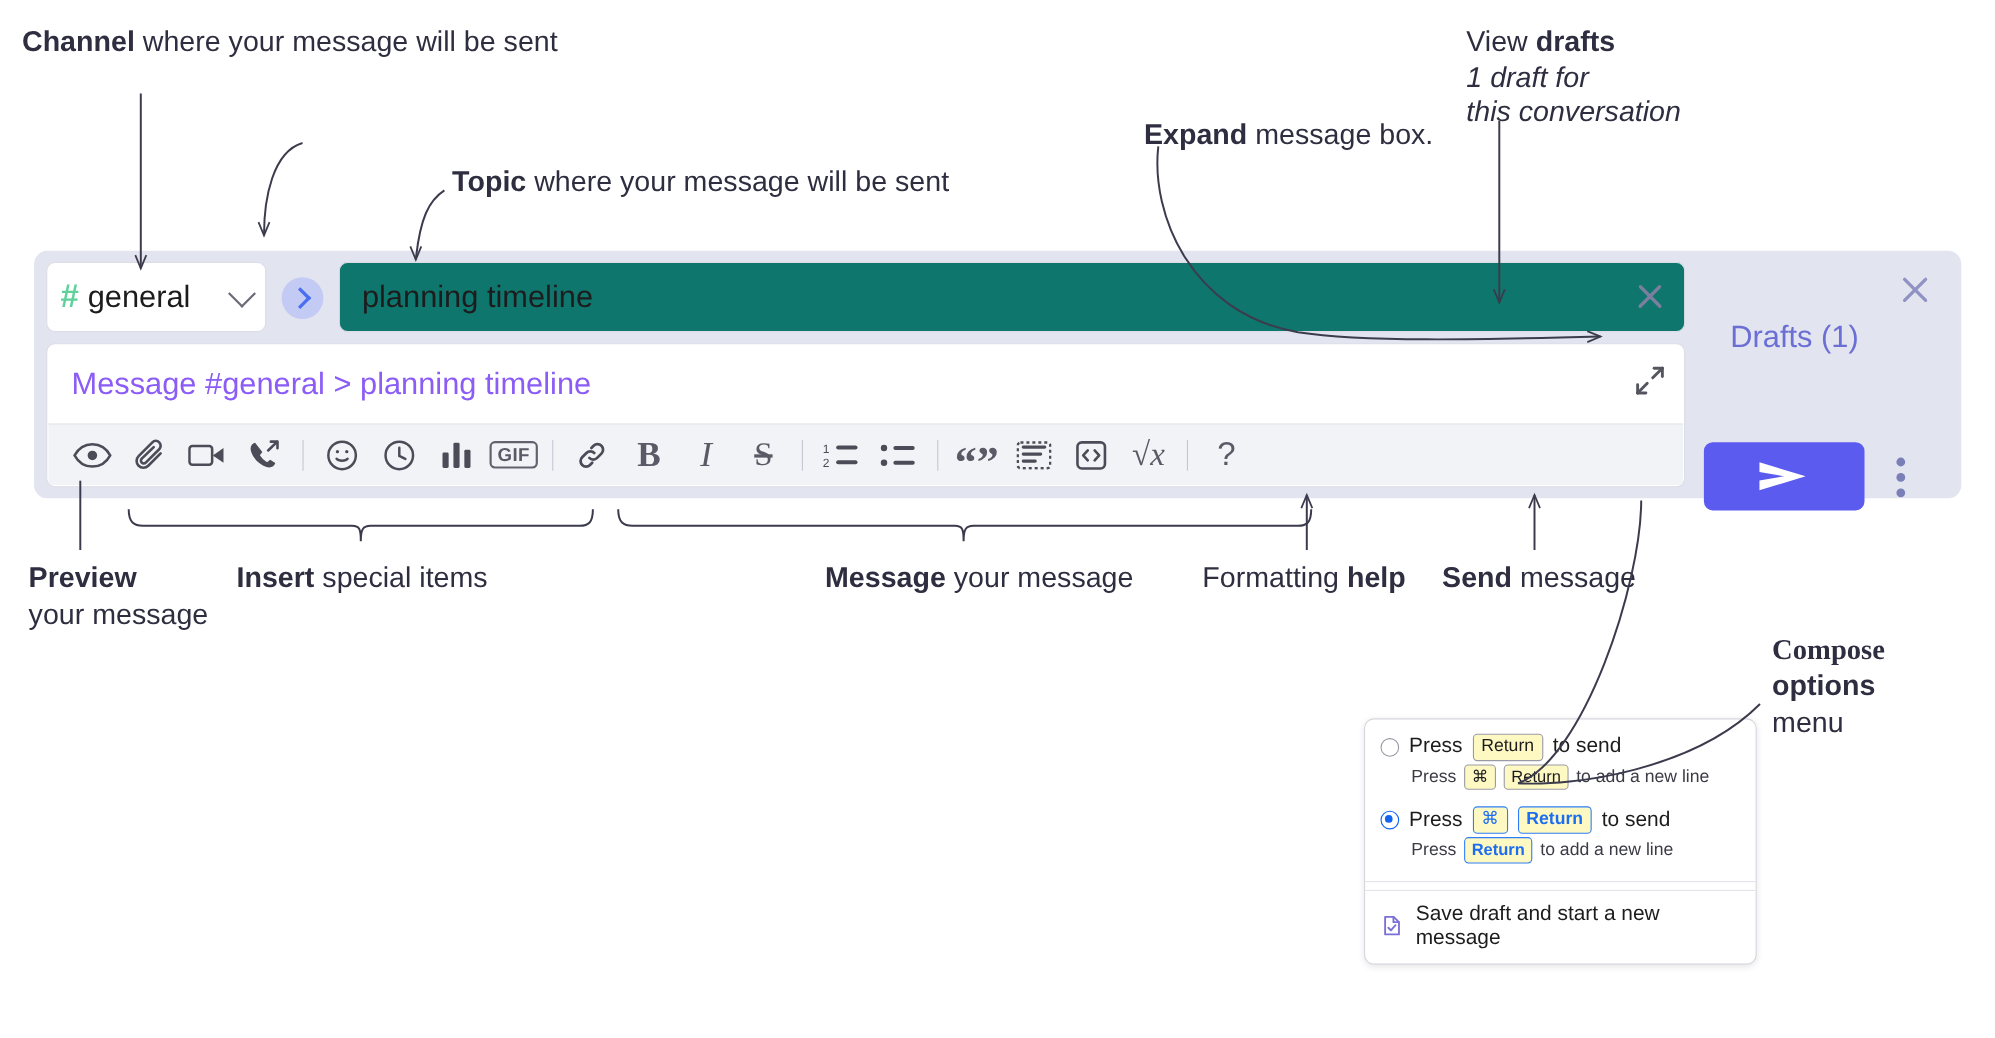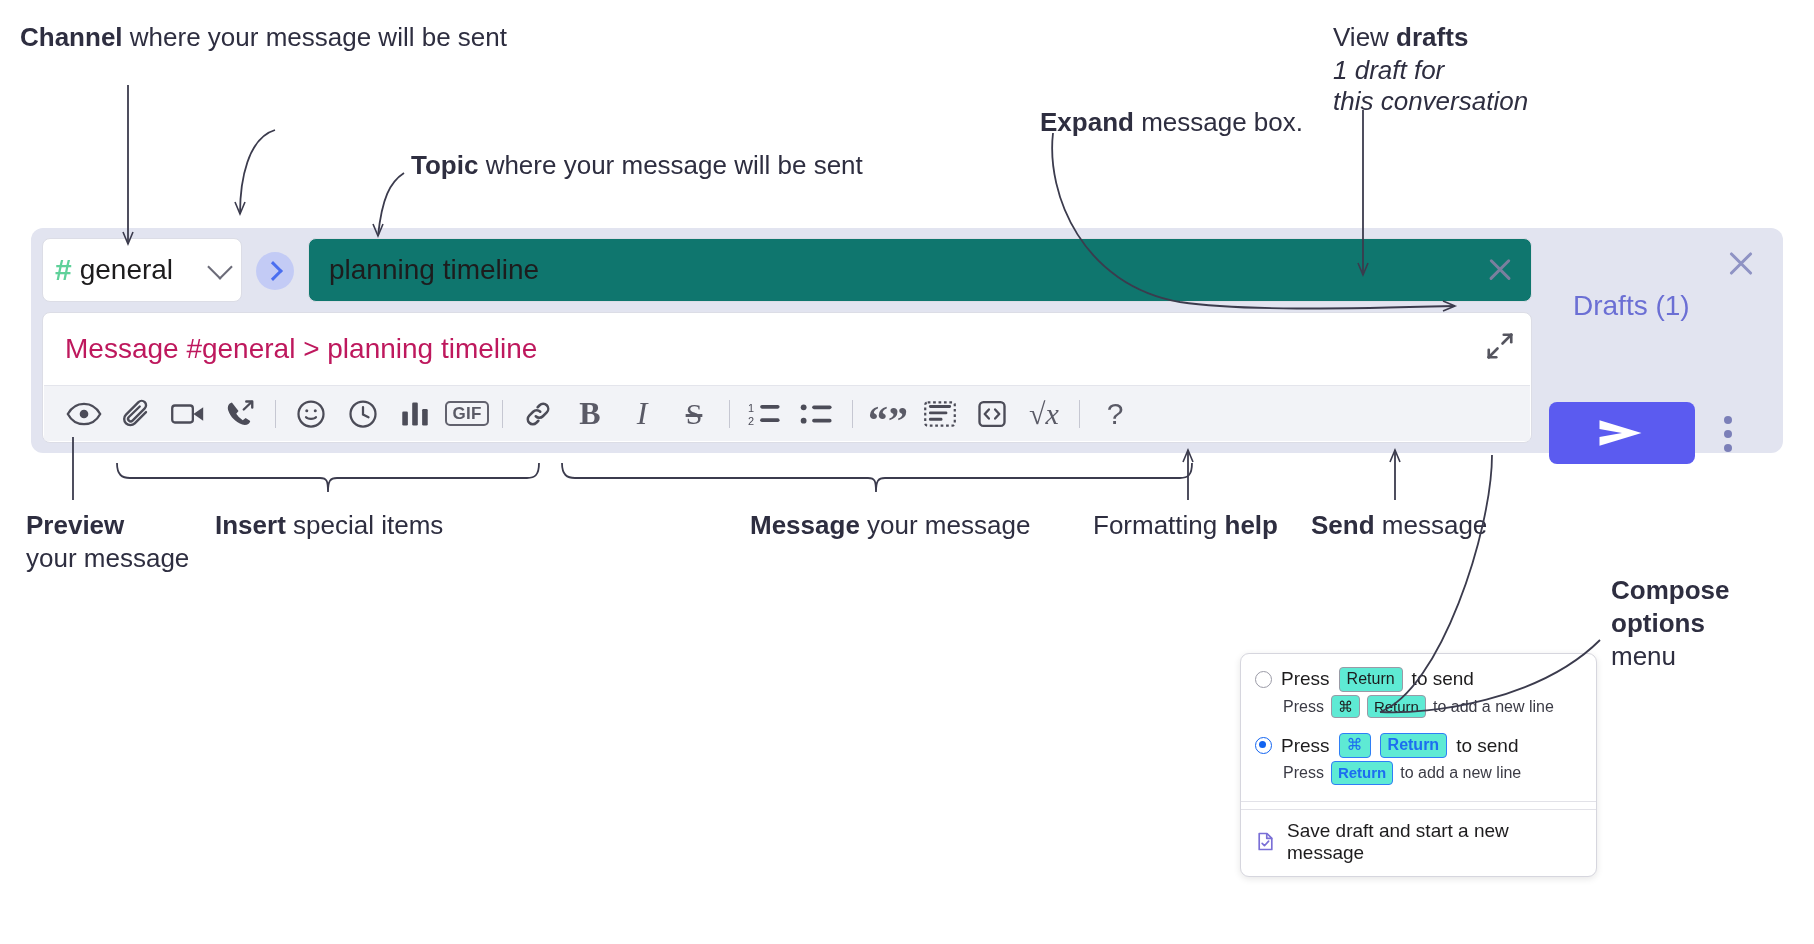--- a/index.html
+++ b/index.html
@@ -68,21 +68,21 @@
   #topic-clear:before{transform:rotate(45deg);}
   #topic-clear:after{transform:rotate(-45deg);}
 
   
   #message-box{
     position:absolute;left:0;top:74px;width:100%;height:131px;
     background:#fff;border:1px solid #dcdde6;border-radius:8px;
     box-sizing:border-box;overflow:hidden;
   }
   #message-placeholder{
-    position:absolute;left:22px;top:20px;font-size:28px;color:#be185d;
+    position:absolute;left:22px;top:20px;font-size:28px;color:#8b5cf6;
   }
   #expand-button{
     position:absolute;right:16px;top:18px;width:30px;height:30px;cursor:pointer;
   }
 
   
   #toolbar{
     position:absolute;left:1px;bottom:1px;right:1px;height:56px;
     background:#f2f3f7;border-top:1px solid #e4e5ec;
     display:flex;align-items:center;gap:0;padding-left:14px;
@@ -136,21 +136,21 @@
   }
   .radio-row{display:flex;align-items:center;gap:9px;padding:6px 14px 2px 14px;font-size:19px;color:#1d1c1d;}
   .radio-sub{display:flex;align-items:center;gap:7px;padding:1px 14px 6px 42px;font-size:16px;color:#3b3b45;}
   .radio{width:17px;height:17px;border-radius:50%;border:1.8px solid #9a9aa6;
     box-sizing:border-box;flex:0 0 auto;position:relative;background:#fff;}
   .radio.on{border-color:#1264f0;}
   .radio.on:after{content:"";position:absolute;left:3px;top:3px;width:7px;height:7px;
     border-radius:50%;background:#1264f0;}
   .kbd{
     border:1.4px solid #9a9aa6;border-radius:4px;padding:1px 7px;font-size:16px;
-    background:#5eead4;color:#1d1c1d;line-height:1.3;display:inline-block;
+    background:#fef9c3;color:#1d1c1d;line-height:1.3;display:inline-block;
   }
   .kbd.sm{font-size:15px;padding:1px 6px;}
   .kbd.blue{border-color:#2f7ef6;color:#1d6df0;font-weight:bold;}
   .kbd.blue.plain{font-weight:normal;}
   .menu-div{height:1px;background:#e2e2e8;margin:7px 0 0 0;}
   .menu-item{display:flex;align-items:center;gap:11px;padding:7px 14px;font-size:19px;color:#1d1c1d;cursor:pointer;}
   .menu-item svg{flex:0 0 auto;}
 
   
   #overlay{position:absolute;left:0;top:0;width:1814px;height:944px;pointer-events:none;}
@@ -193,21 +193,21 @@
   </div>
 
   <div class="abs ann" style="left:1093px;top:510px;">
     <span>Formatting </span><b>help</b>
   </div>
 
   <div class="abs ann" style="left:1311px;top:510px;">
     <b>Send</b><span> message</span>
   </div>
 
-  <div class="abs ann" style="left:1611px;top:575px;">
+  <div class="abs ann" style="left:1611px;top:575px;font-family:Liberation Serif, serif;">
     <b>Compose</b>
   </div>
   <div class="abs ann" style="left:1611px;top:608px;">
     <b>options</b>
   </div>
   <div class="abs ann" style="left:1611px;top:641px;">menu</div>
 
   <div class="abs" id="compose-widget">
 
     <div id="compose-inner">

